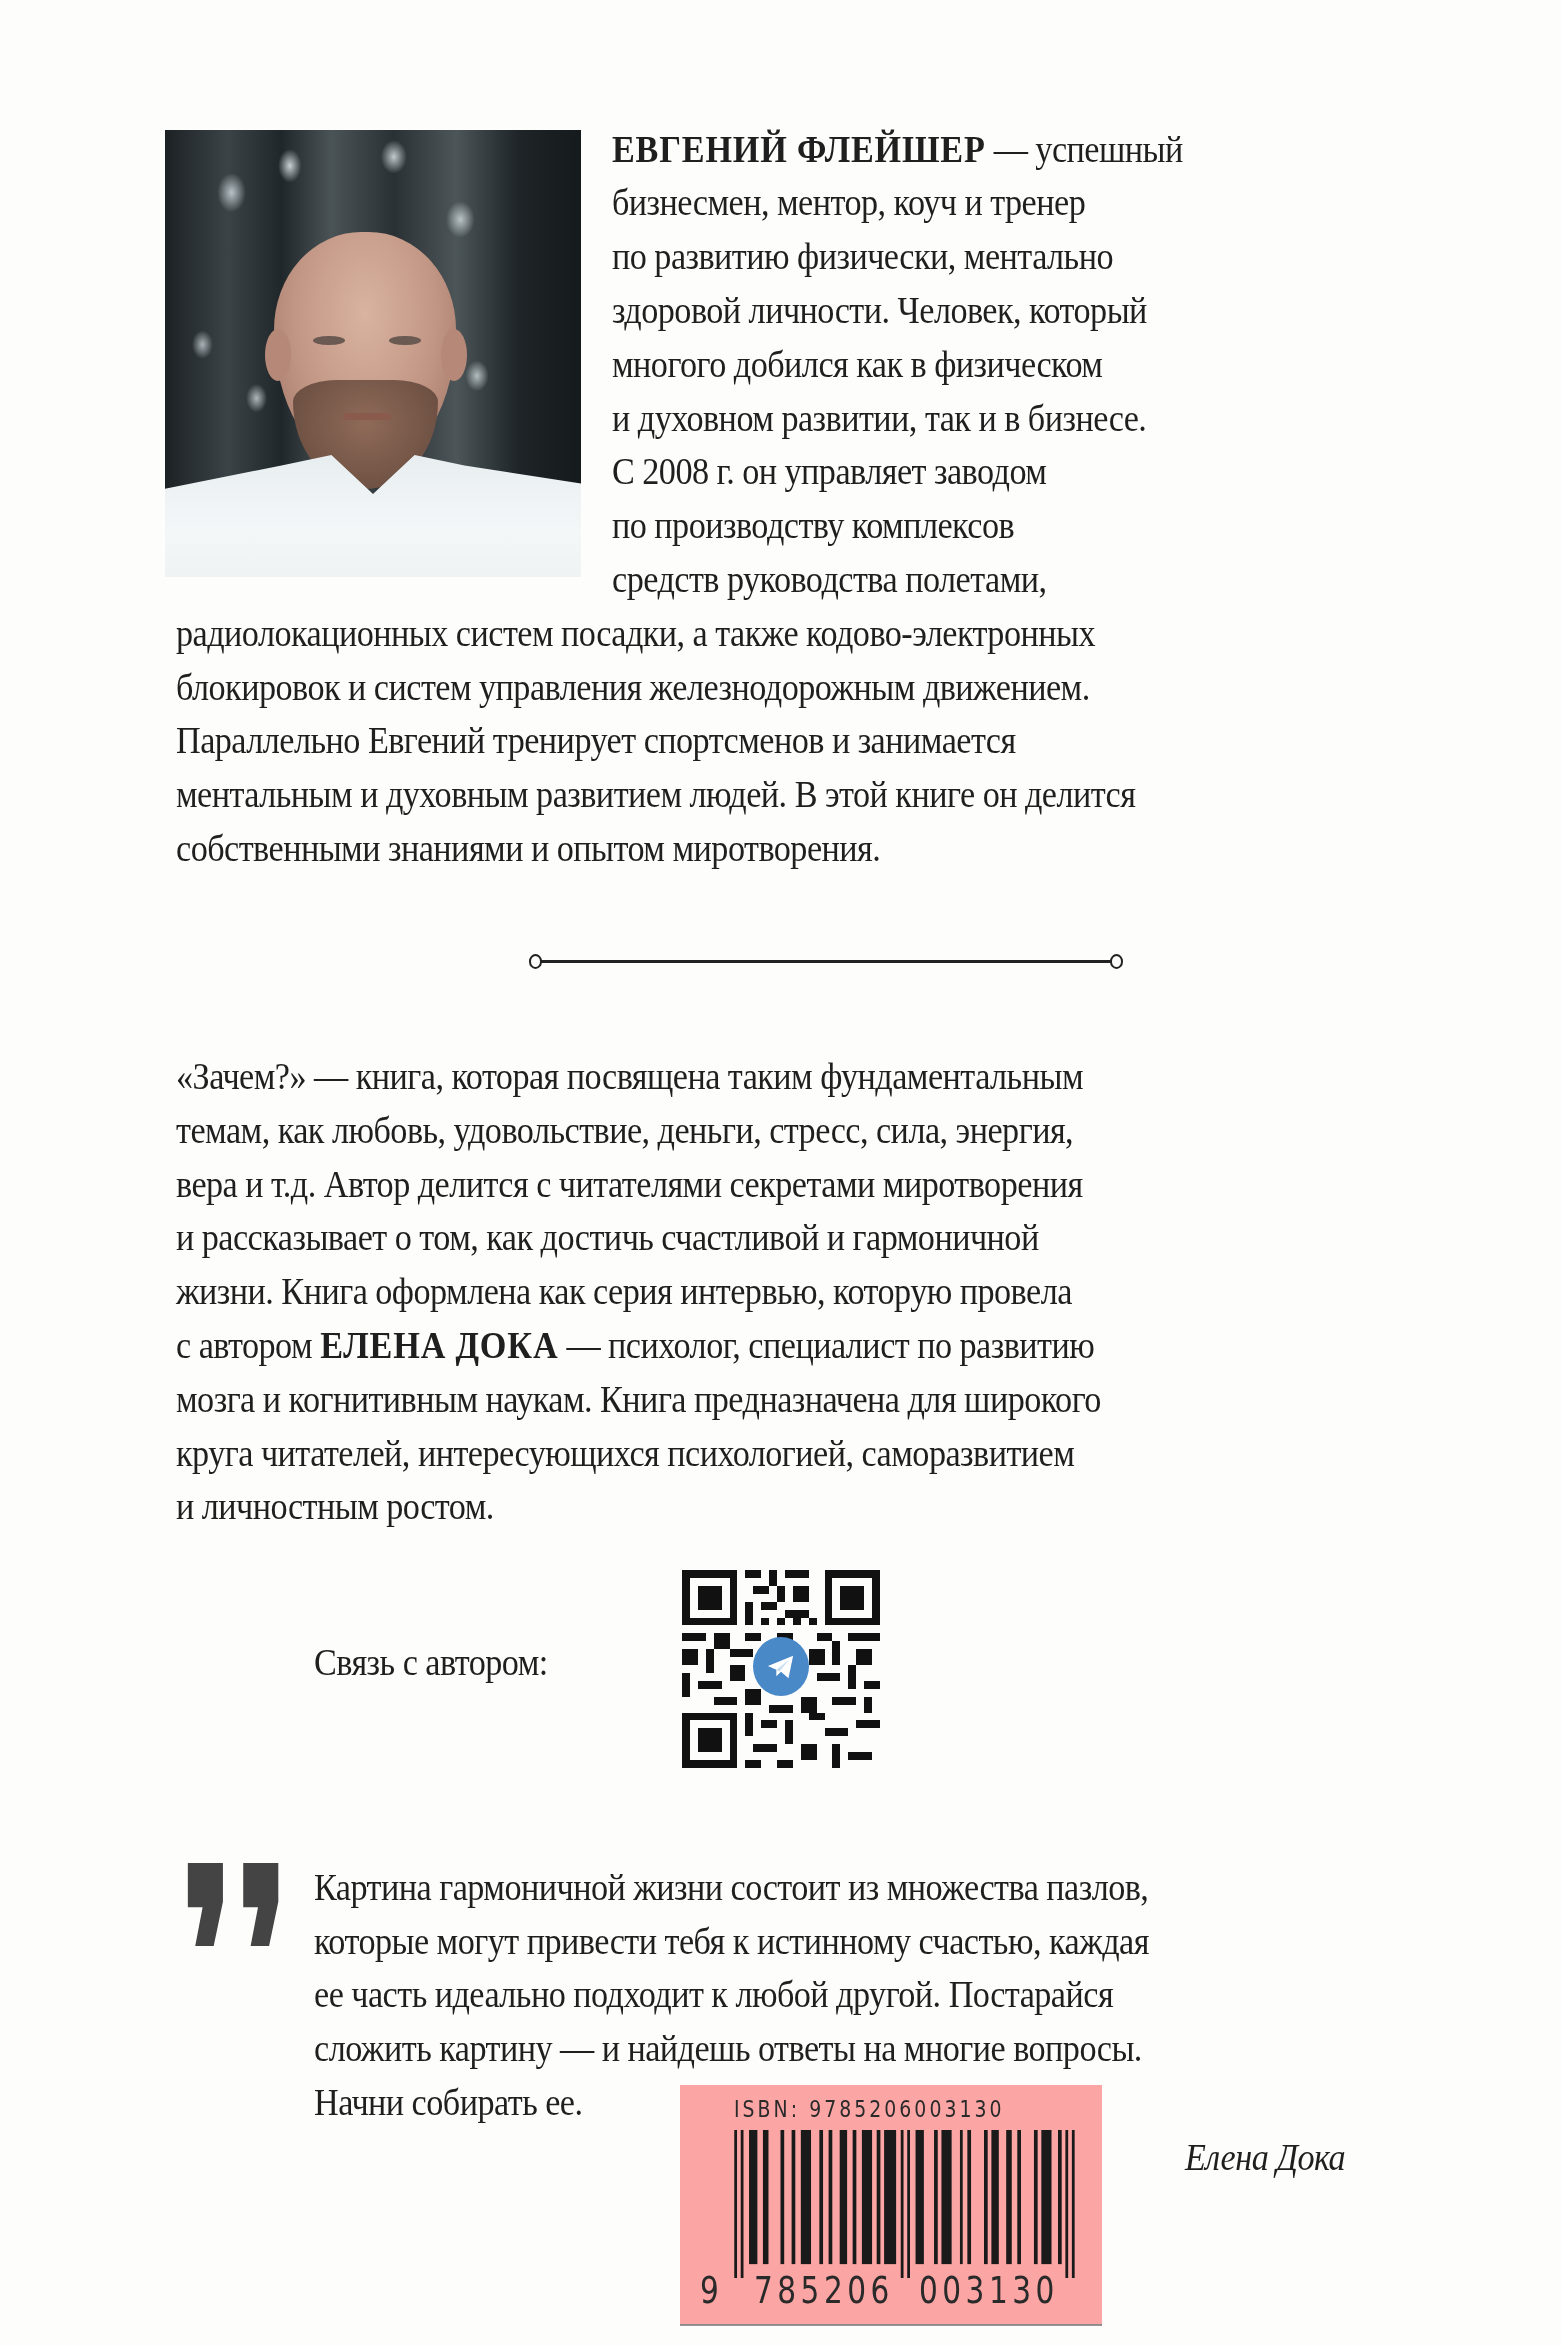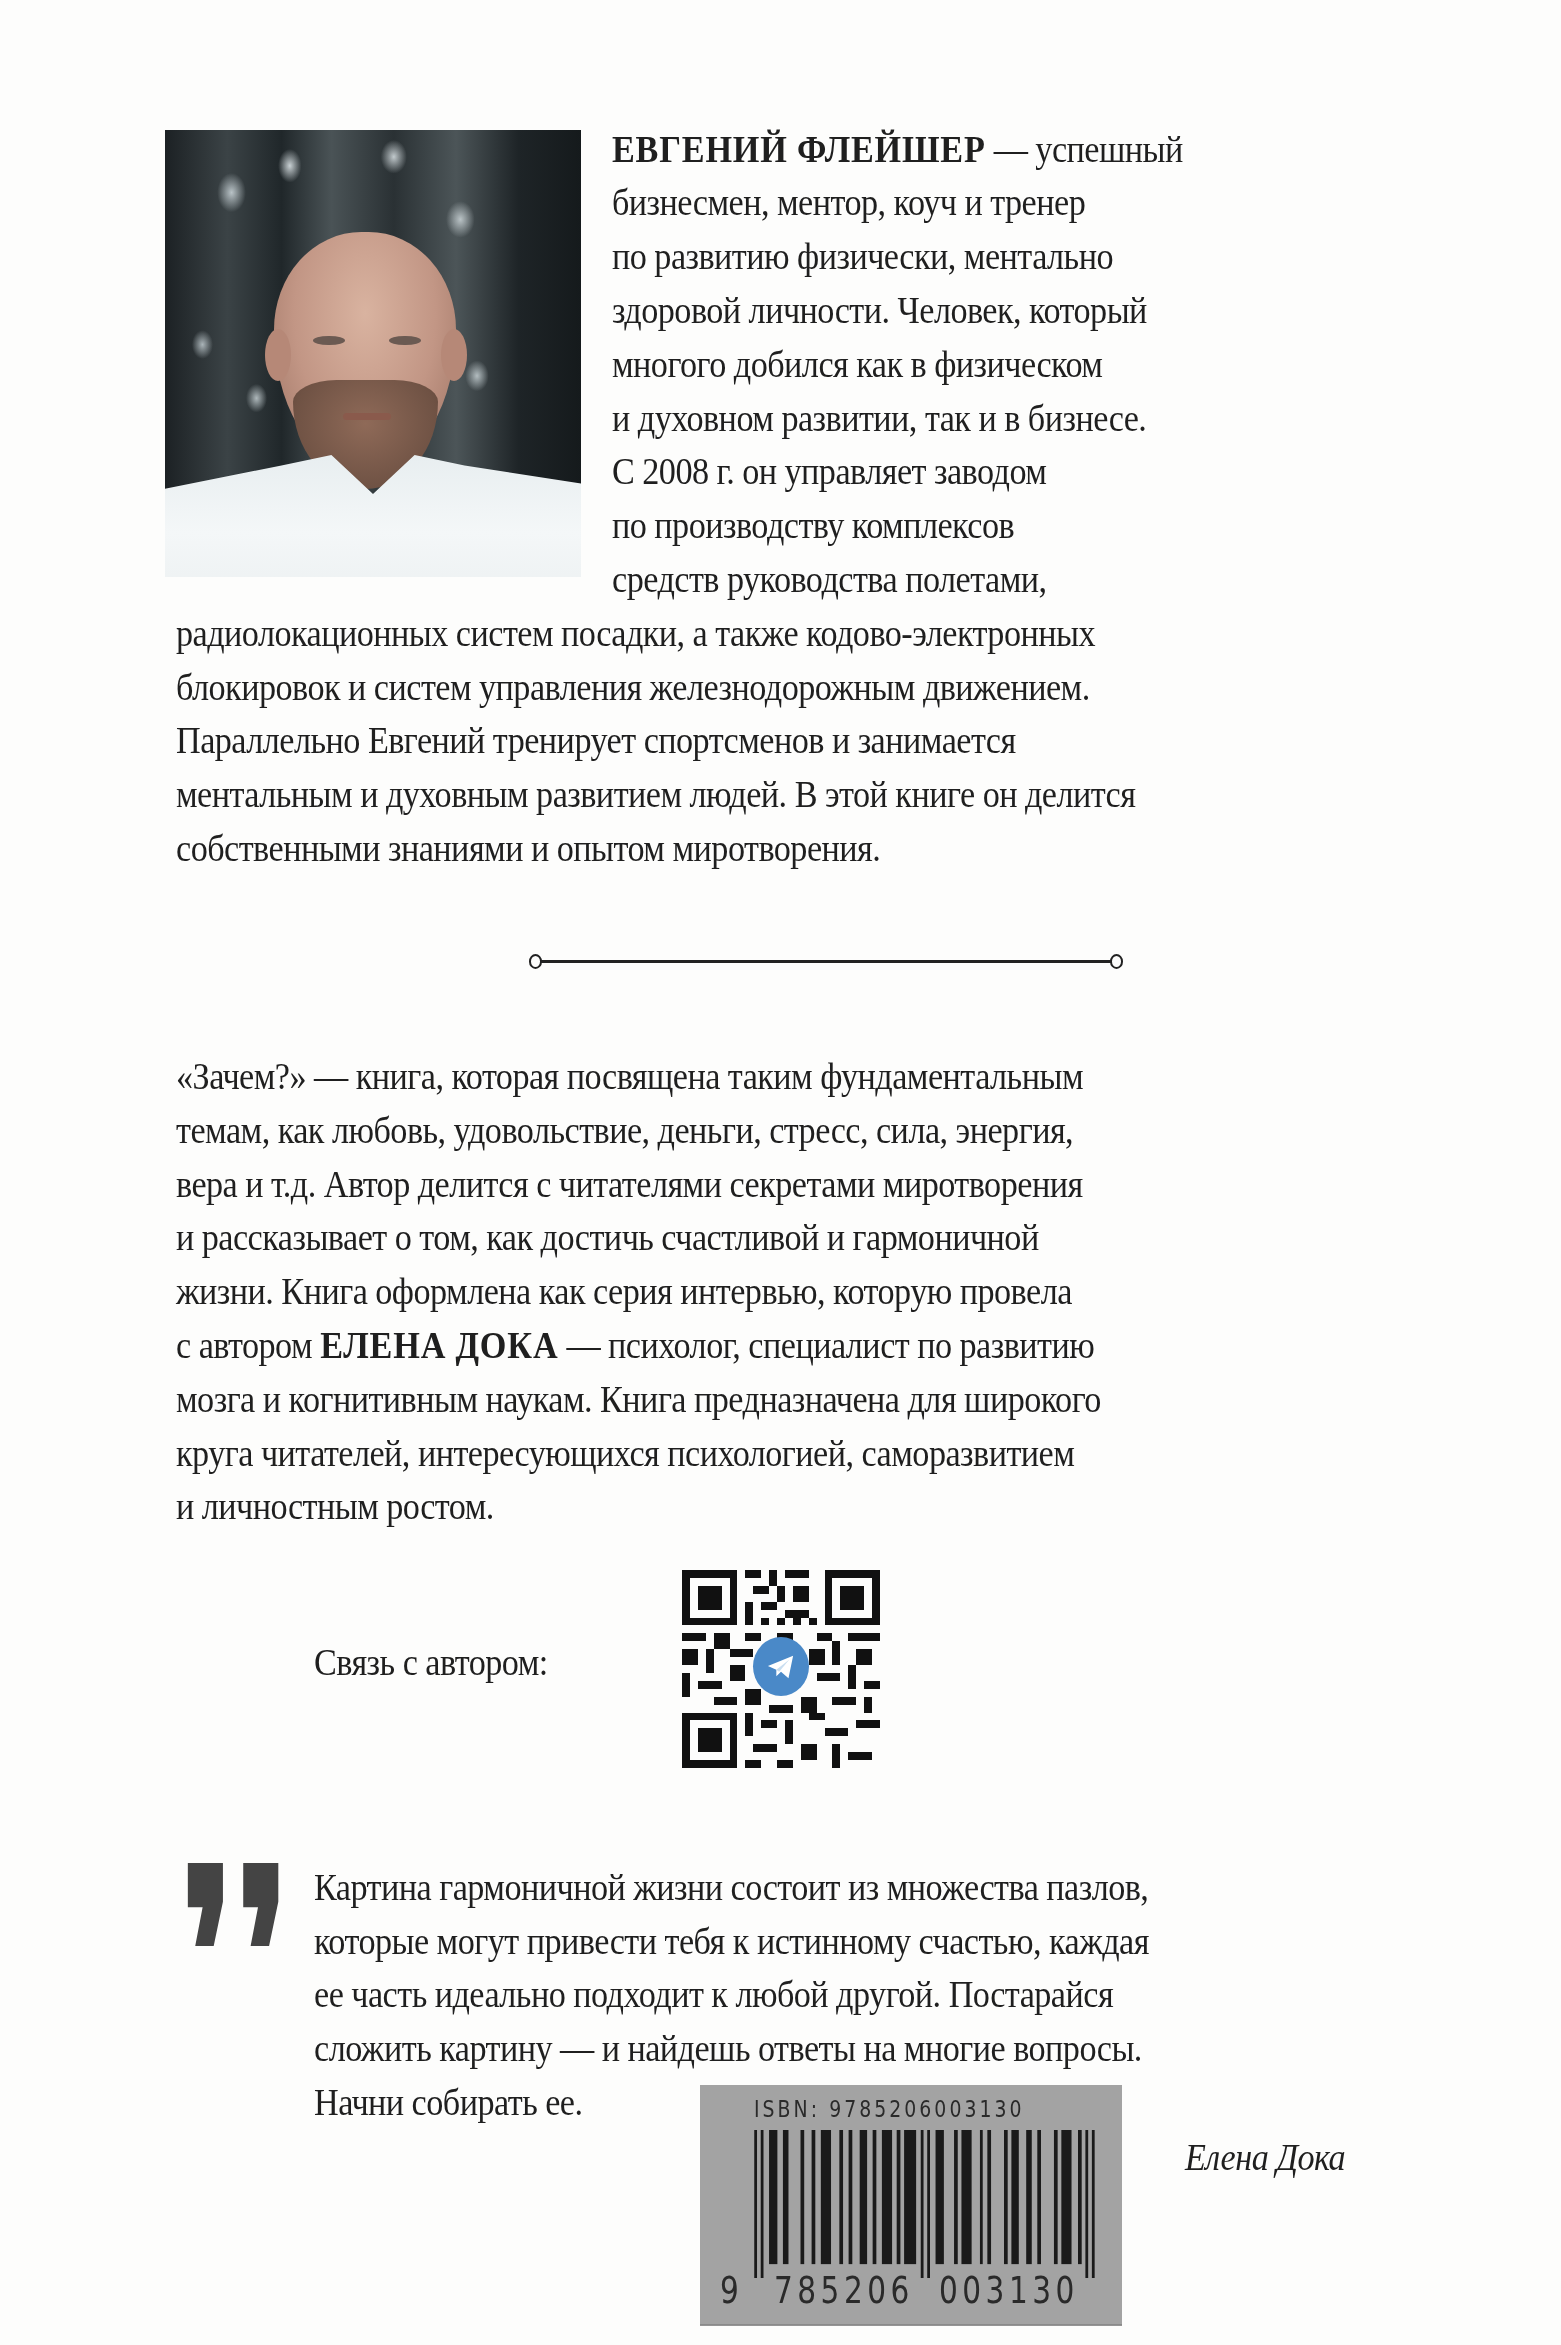--- a/index.html
+++ b/index.html
@@ -88,22 +88,22 @@
     position: absolute; left: 71px; top: 67px; width: 56px; height: 59px;
     border-radius: 50%; background: #4a89c8;
     display: flex; align-items: center; justify-content: center;
   }
 
   
   .qmarks { position: absolute; left: 186px; top: 1863px; width: 96px; height: 85px; }
 
   
   .sticker {
-    position: absolute; left: 700px; top: 2085px; width: 422px; height: 239px;
-    background: #a3a3a3;
+    position: absolute; left: 680px; top: 2085px; width: 422px; height: 239px;
+    background: #fca5a5;
     box-shadow: 0 1.9px 0 #8a8a8a;
   }
   .sticker .isbn {
     position: absolute; left: 54px; top: 11px;
     font-family: "DejaVu Sans", sans-serif; font-size: 23px; letter-spacing: 3.7px;
     color: #2a2a2a; white-space: nowrap;
     transform-origin: left top; transform: scaleX(0.82);
   }
   .sticker .bars { position: absolute; left: 54px; top: 45px; }
   .sticker .digits {

